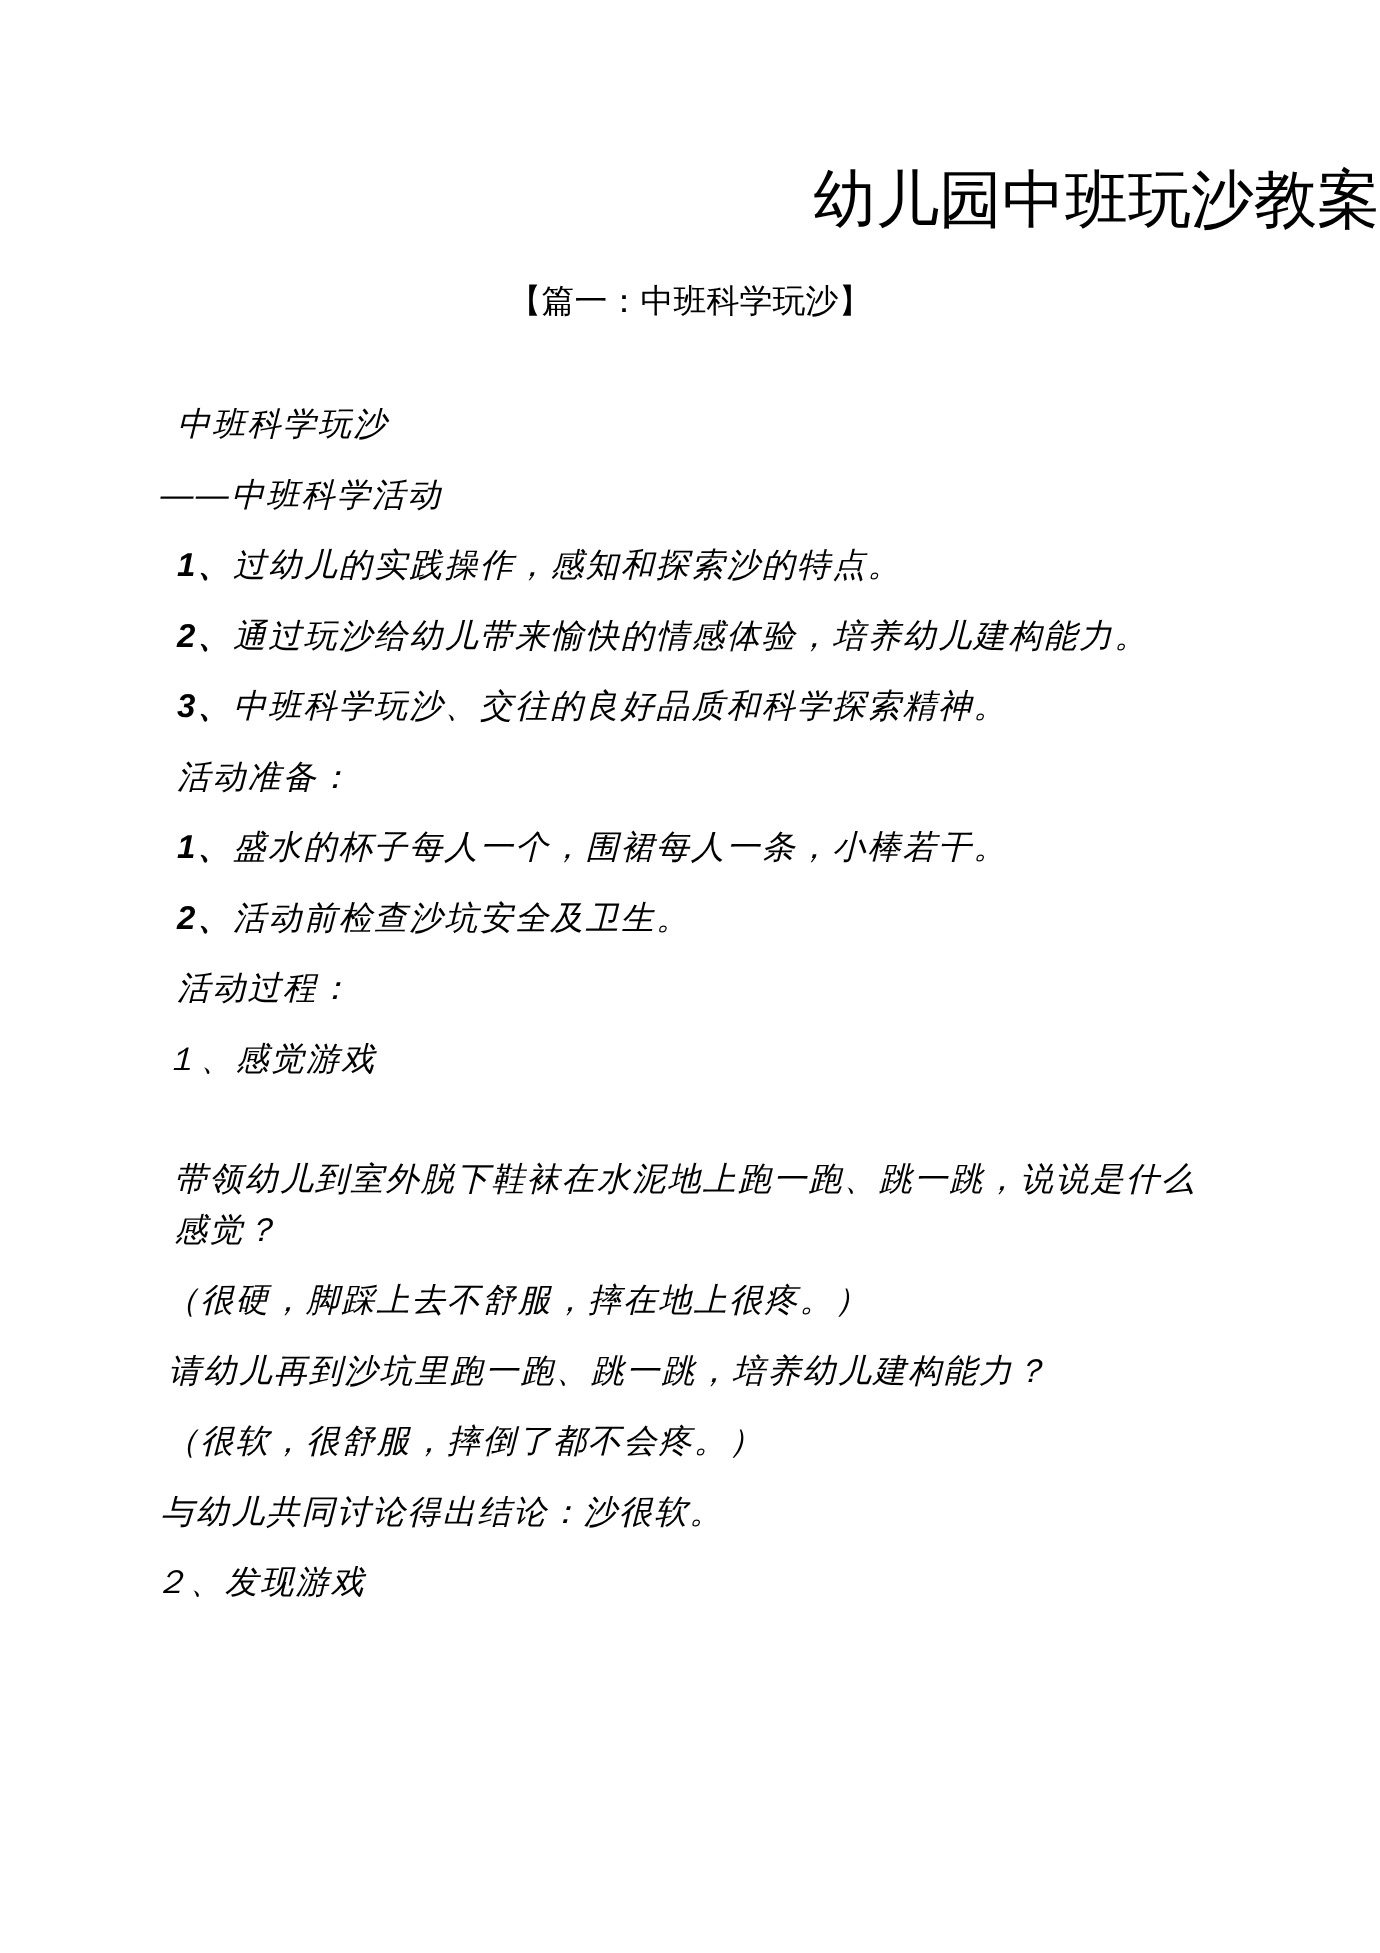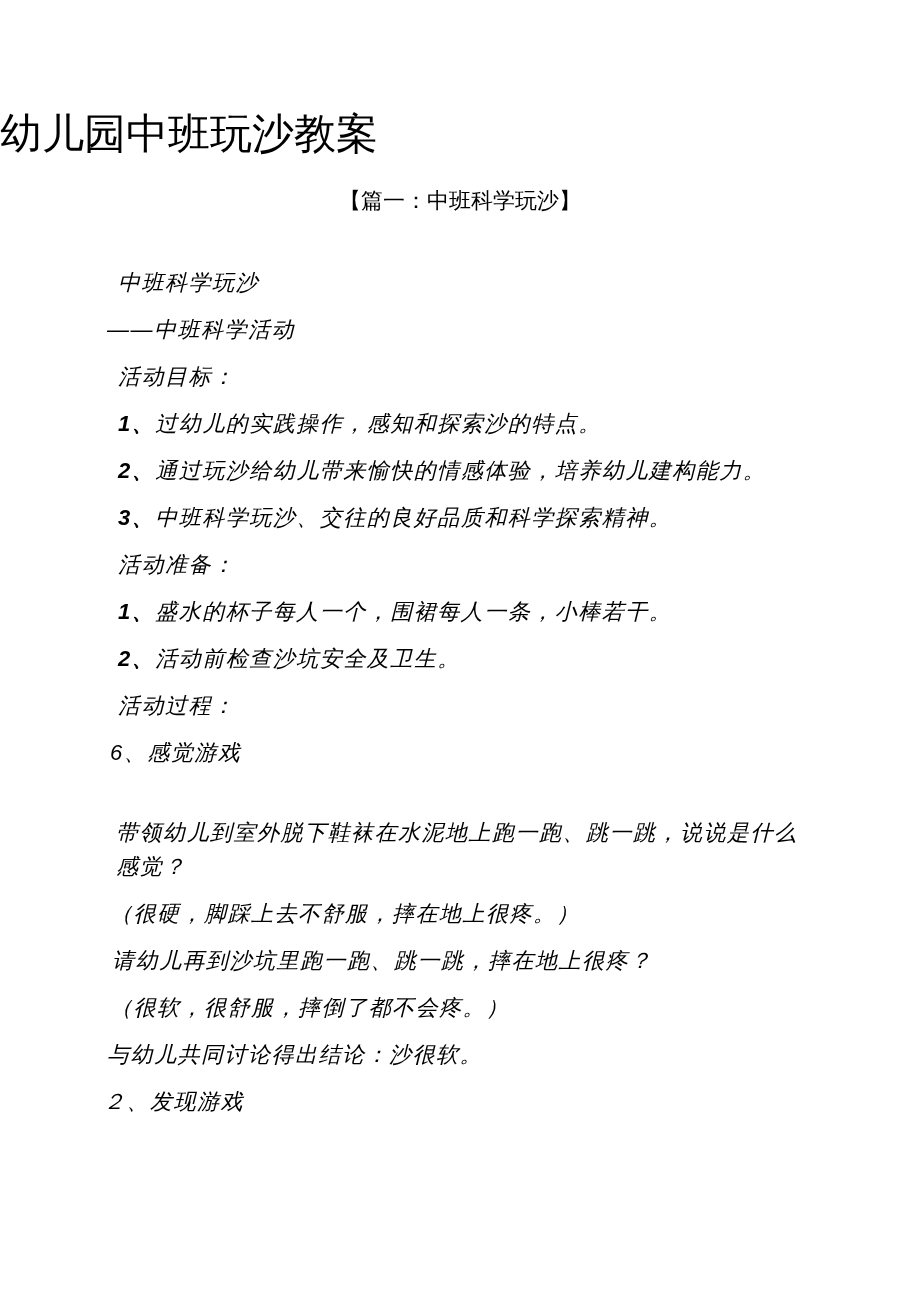--- a/index.html
+++ b/index.html
@@ -19,21 +19,21 @@
     height: 1302px;
     background: #ffffff;
     box-sizing: border-box;
   }
   .title {
     font-family: "Liberation Serif", "DejaVu Serif", serif;
     font-weight: 400;
     font-size: 42px;
     line-height: 56px;
     letter-spacing: 0px;
-    text-align: left;
+    text-align: right;
     margin: 106px 0 0 0;
   }
   .subtitle {
     font-family: "Liberation Serif", "DejaVu Serif", serif;
     font-weight: 400;
     font-size: 22px;
     line-height: 34px;
     text-align: center;
     margin: 22px 0 0 0;
   }
@@ -69,43 +69,42 @@
   <h1 class="title">幼儿园中班玩沙教案</h1>
 
   <h2 class="subtitle">【篇一：中班科学玩沙】</h2>
 
   <div class="content">
 
     <p class="para ind-15"><span>中班科学玩沙</span></p>
 
     <p class="para ind-4"><span>——中班科学活动</span></p>
 
-    <p class="para ind-15"><span>活动目标：</span></p>
 
     <p class="para ind-15"><b class="num">1、</b><span>过幼儿的实践操作，感知和探索沙的特点。</span></p>
 
     <p class="para ind-15"><b class="num">2、</b><span>通过玩沙给幼儿带来愉快的情感体验，培养幼儿建构能力。</span></p>
 
     <p class="para ind-15"><b class="num">3、</b><span>中班科学玩沙、交往的良好品质和科学探索精神。</span></p>
 
     <p class="para ind-15"><span>活动准备：</span></p>
 
     <p class="para ind-15"><b class="num">1、</b><span>盛水的杯子每人一个，围裙每人一条，小棒若干。</span></p>
 
     <p class="para ind-15"><b class="num">2、</b><span>活动前检查沙坑安全及卫生。</span></p>
 
     <p class="para ind-15"><span>活动过程：</span></p>
 
-    <p class="para ind-7"><span>6、感觉游戏</span></p>
+    <p class="para ind-7"><span>１、感觉游戏</span></p>
 
     <p class="para ind-0 gap-top wrap-wide"><span>带领幼儿到室外脱下鞋袜在水泥地上跑一跑、跳一跳，说说是什么感觉？</span></p>
 
     <p class="para ind-7"><span>（很硬，脚踩上去不舒服，摔在地上很疼。）</span></p>
 
-    <p class="para ind-9"><span>请幼儿再到沙坑里跑一跑、跳一跳，摔在地上很疼？</span></p>
+    <p class="para ind-9"><span>请幼儿再到沙坑里跑一跑、跳一跳，培养幼儿建构能力？</span></p>
 
     <p class="para ind-7"><span>（很软，很舒服，摔倒了都不会疼。）</span></p>
 
     <p class="para ind-4"><span>与幼儿共同讨论得出结论：沙很软。</span></p>
 
     <p class="para ind-10"><span>２、发现游戏</span></p>
 
   </div>
 </div>
 

